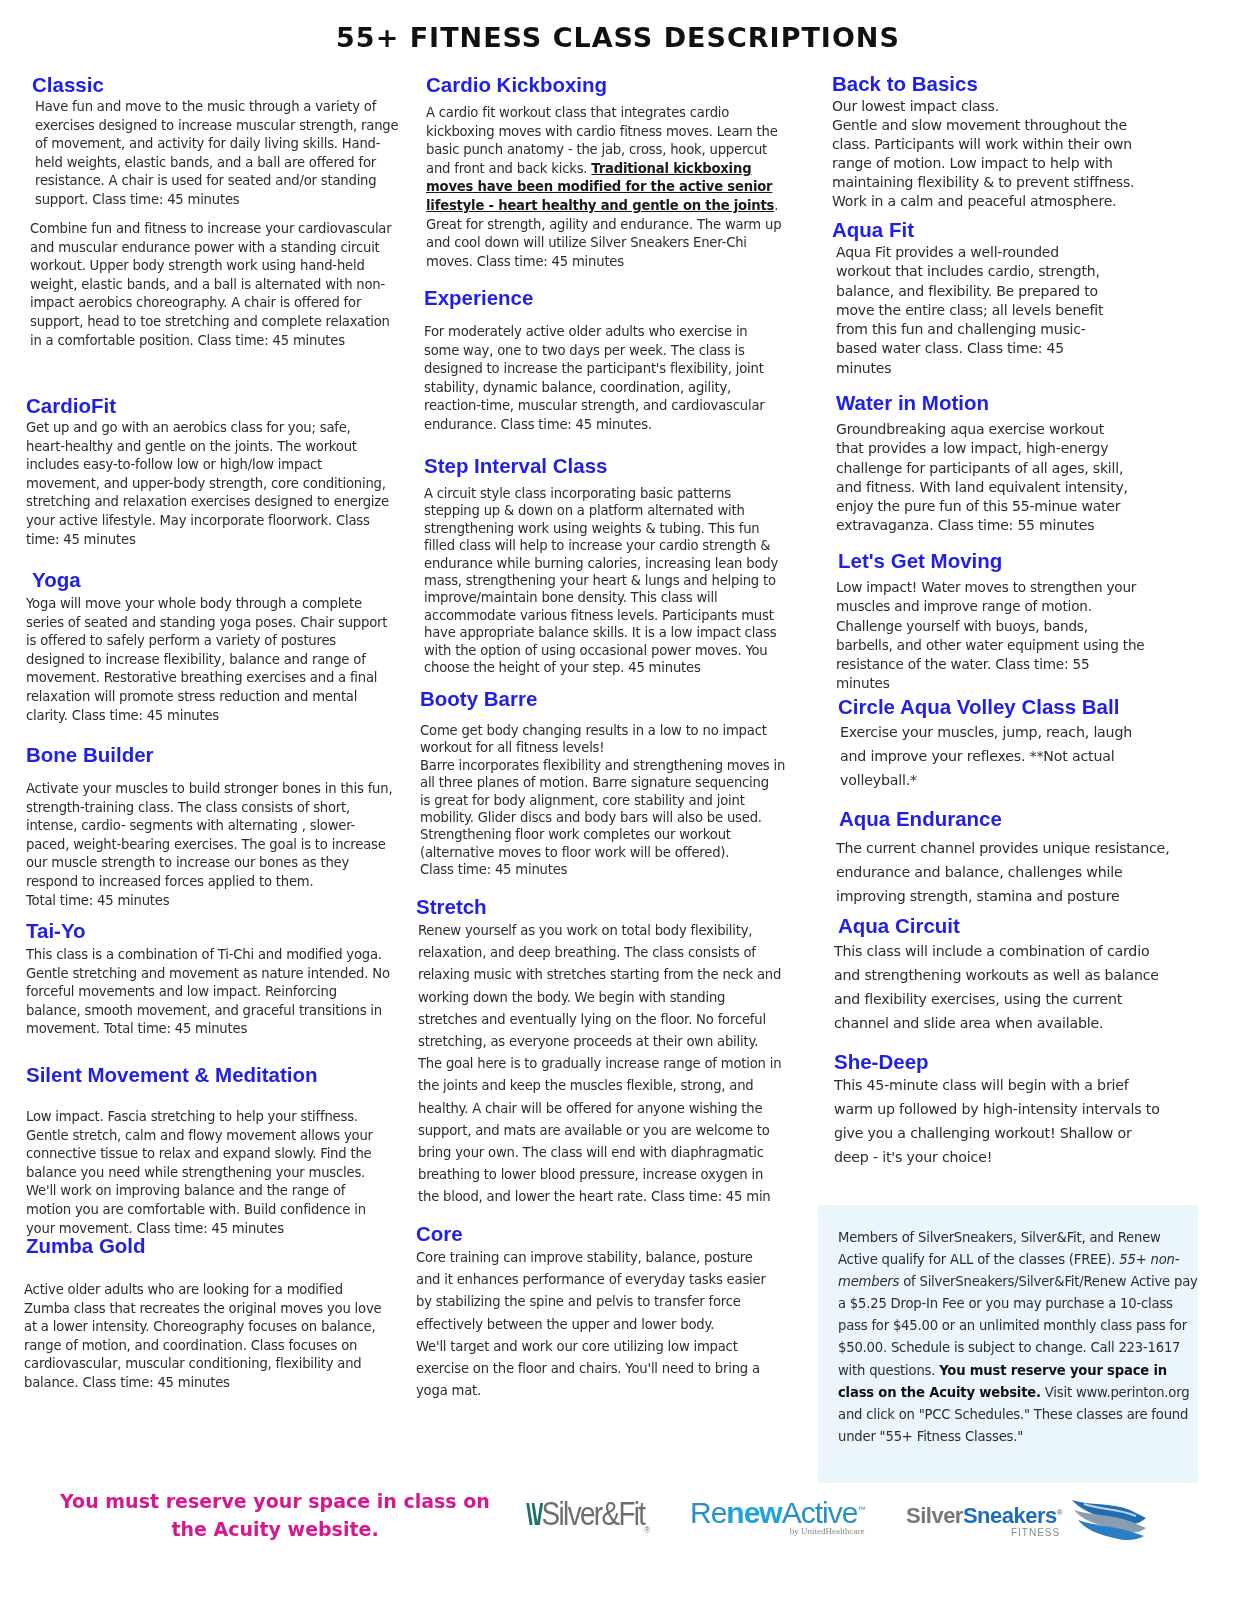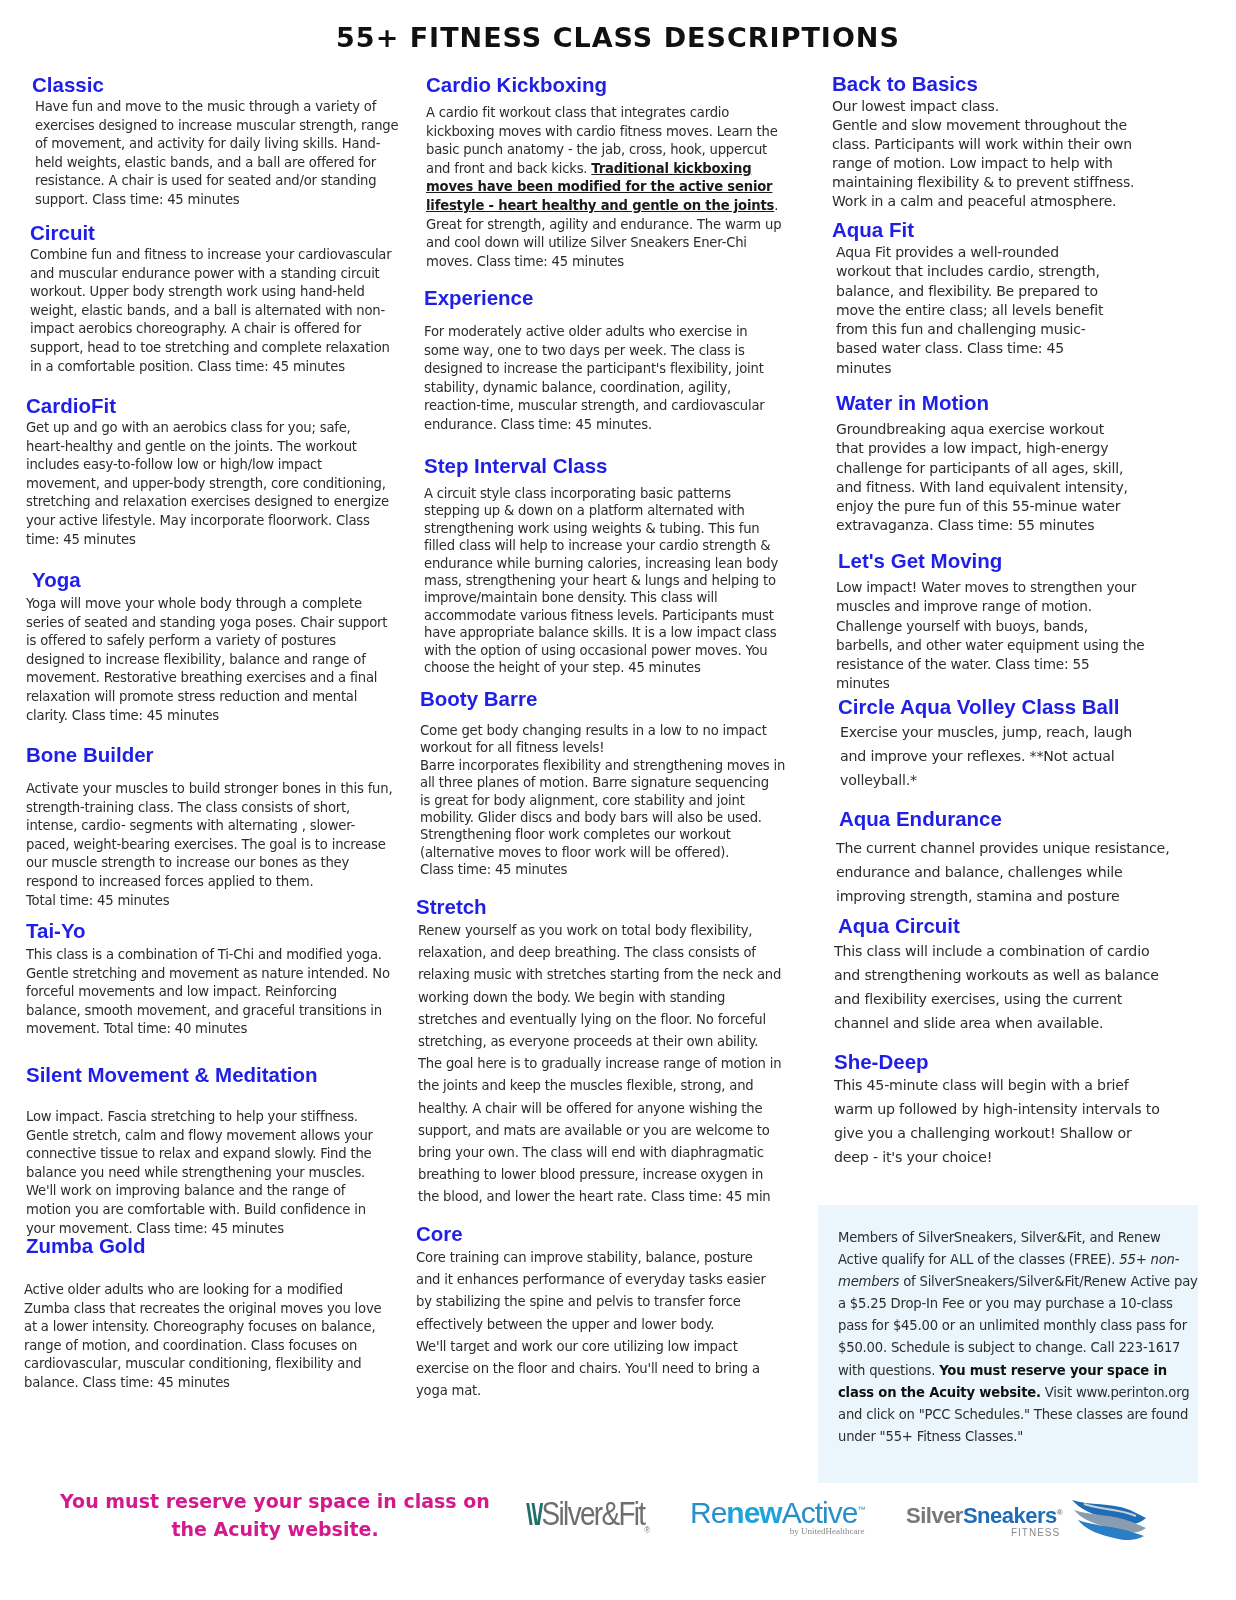--- a/index.html
+++ b/index.html
@@ -49,21 +49,20 @@
   <h2>Classic</h2>
   <p style="padding-left:3px;">Have fun and move to the music through a variety of
 exercises designed to increase muscular strength, range
 of movement, and activity for daily living skills. Hand-
 held weights, elastic bands, and a ball are offered for
 resistance. A chair is used for seated and/or standing
 support.  Class time: 45 minutes</p>
 </div>
 
 <div class="sec" style="left:30px; top:220px; width:392px;">
-  <h2>Circuit</h2>
   <p>Combine fun and fitness to increase your cardiovascular
 and muscular endurance power with a standing circuit
 workout. Upper body strength work using hand-held
 weight, elastic bands, and a ball is alternated with non-
 impact aerobics choreography. A chair is offered for
 support, head to toe stretching and complete relaxation
 in a comfortable position.  Class time: 45 minutes</p>
 </div>
 
 <div class="sec" style="left:26px; top:393px; width:396px;">
@@ -99,21 +98,21 @@
 respond to increased forces applied to them.
 Total time: 45 minutes</p>
 </div>
 
 <div class="sec" style="left:26px; top:918px; width:396px;">
   <h2>Tai-Yo</h2>
   <p style="margin-top:2px;">This class is a combination of Ti-Chi and modified yoga.
 Gentle stretching and movement as nature intended. No
 forceful movements and low impact. Reinforcing
 balance, smooth movement, and  graceful transitions in
-movement. Total time: 40 minutes</p>
+movement. Total time: 45 minutes</p>
 </div>
 
 <div class="sec" style="left:26px; top:1062px; width:396px;">
   <h2>Silent Movement &amp; Meditation</h2>
   <p style="margin-top:20px;">Low impact. Fascia stretching to help your stiffness.
 Gentle stretch, calm and flowy movement allows your
 connective tissue to relax and expand slowly. Find the
 balance you need while strengthening your muscles.
 We'll work on improving balance and the range of
 motion you are comfortable with. Build confidence in

